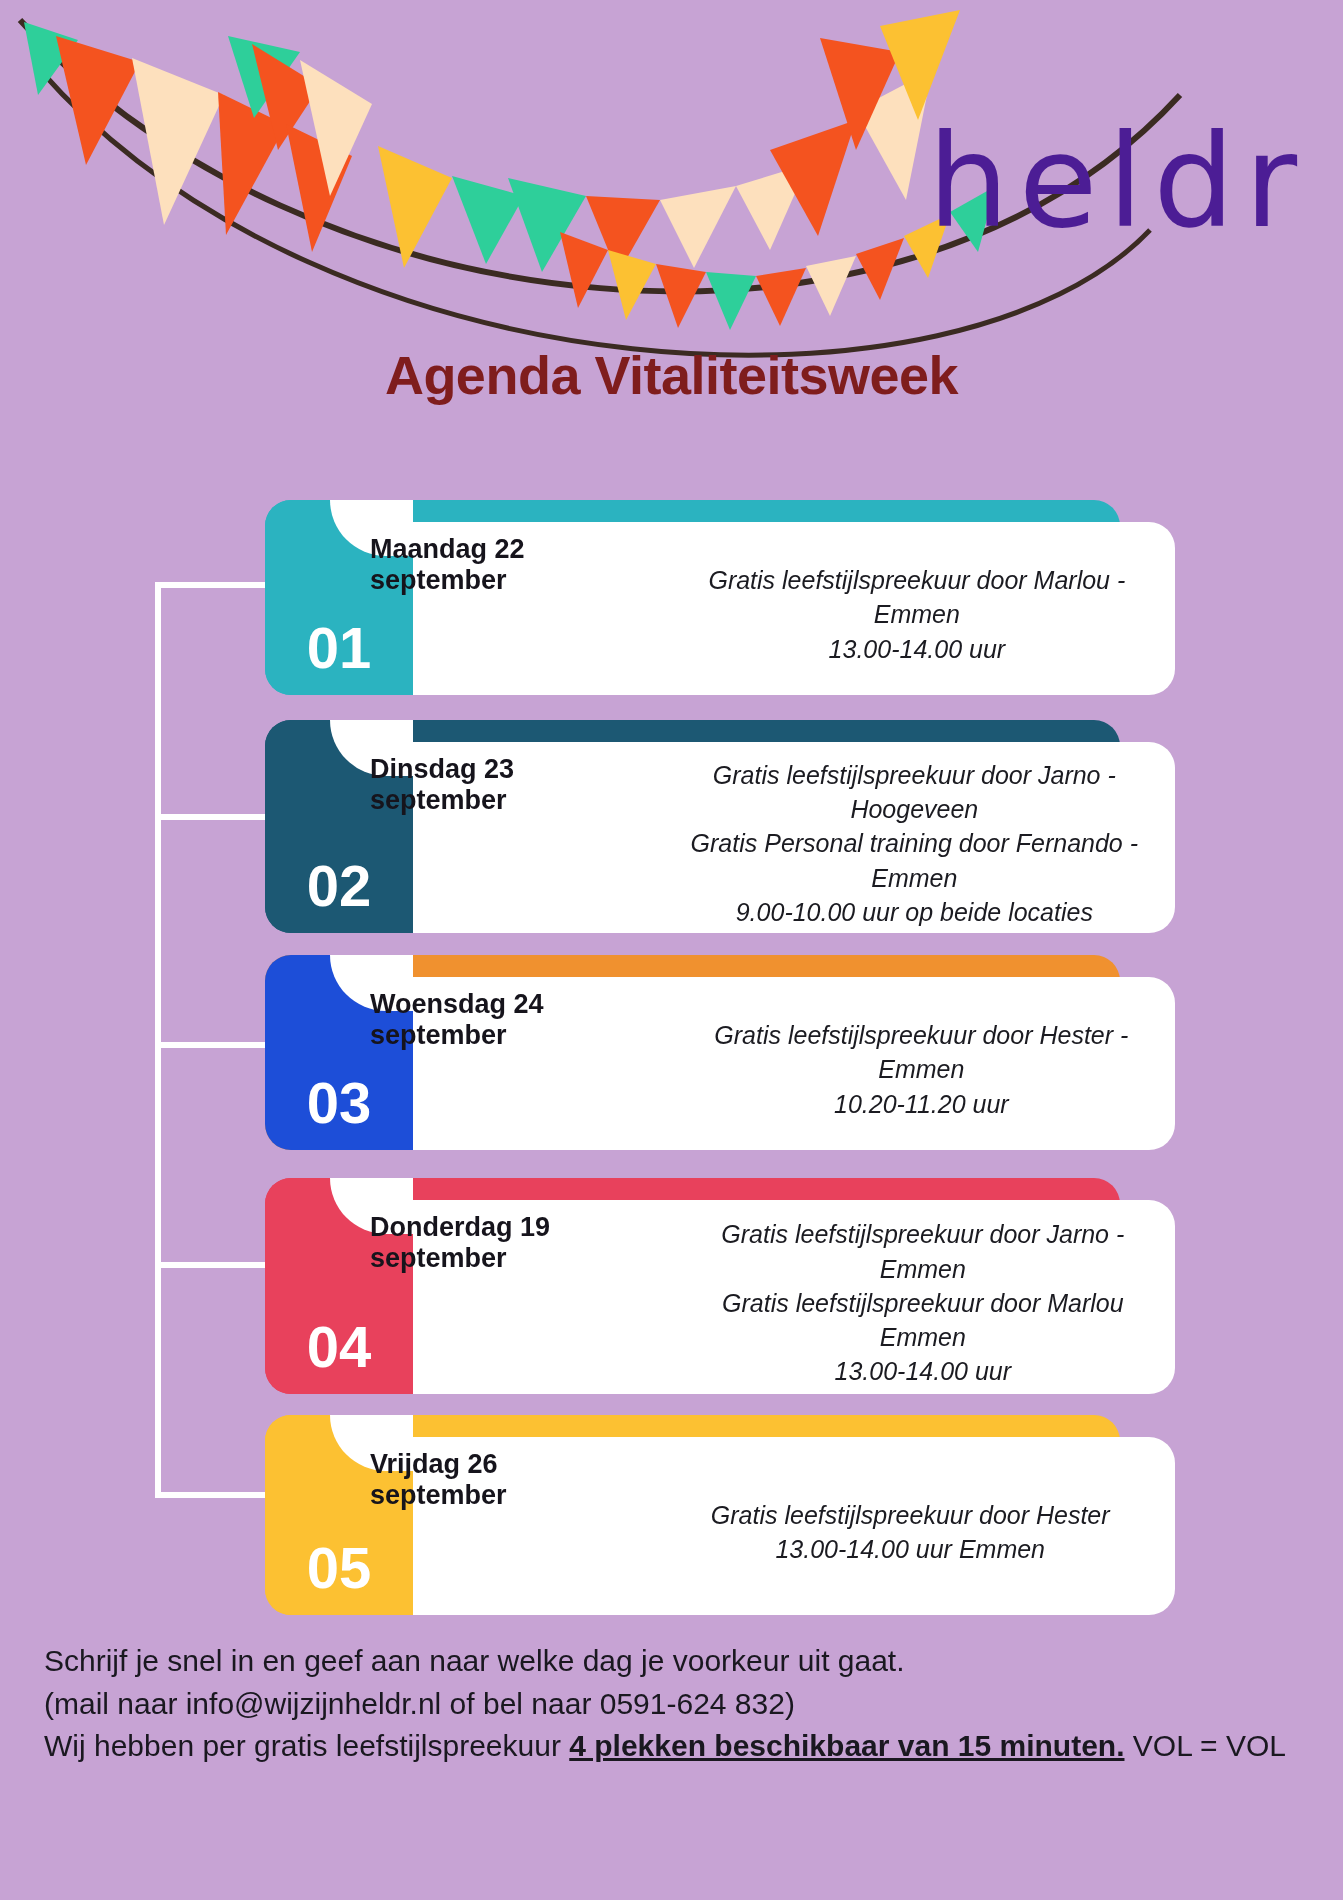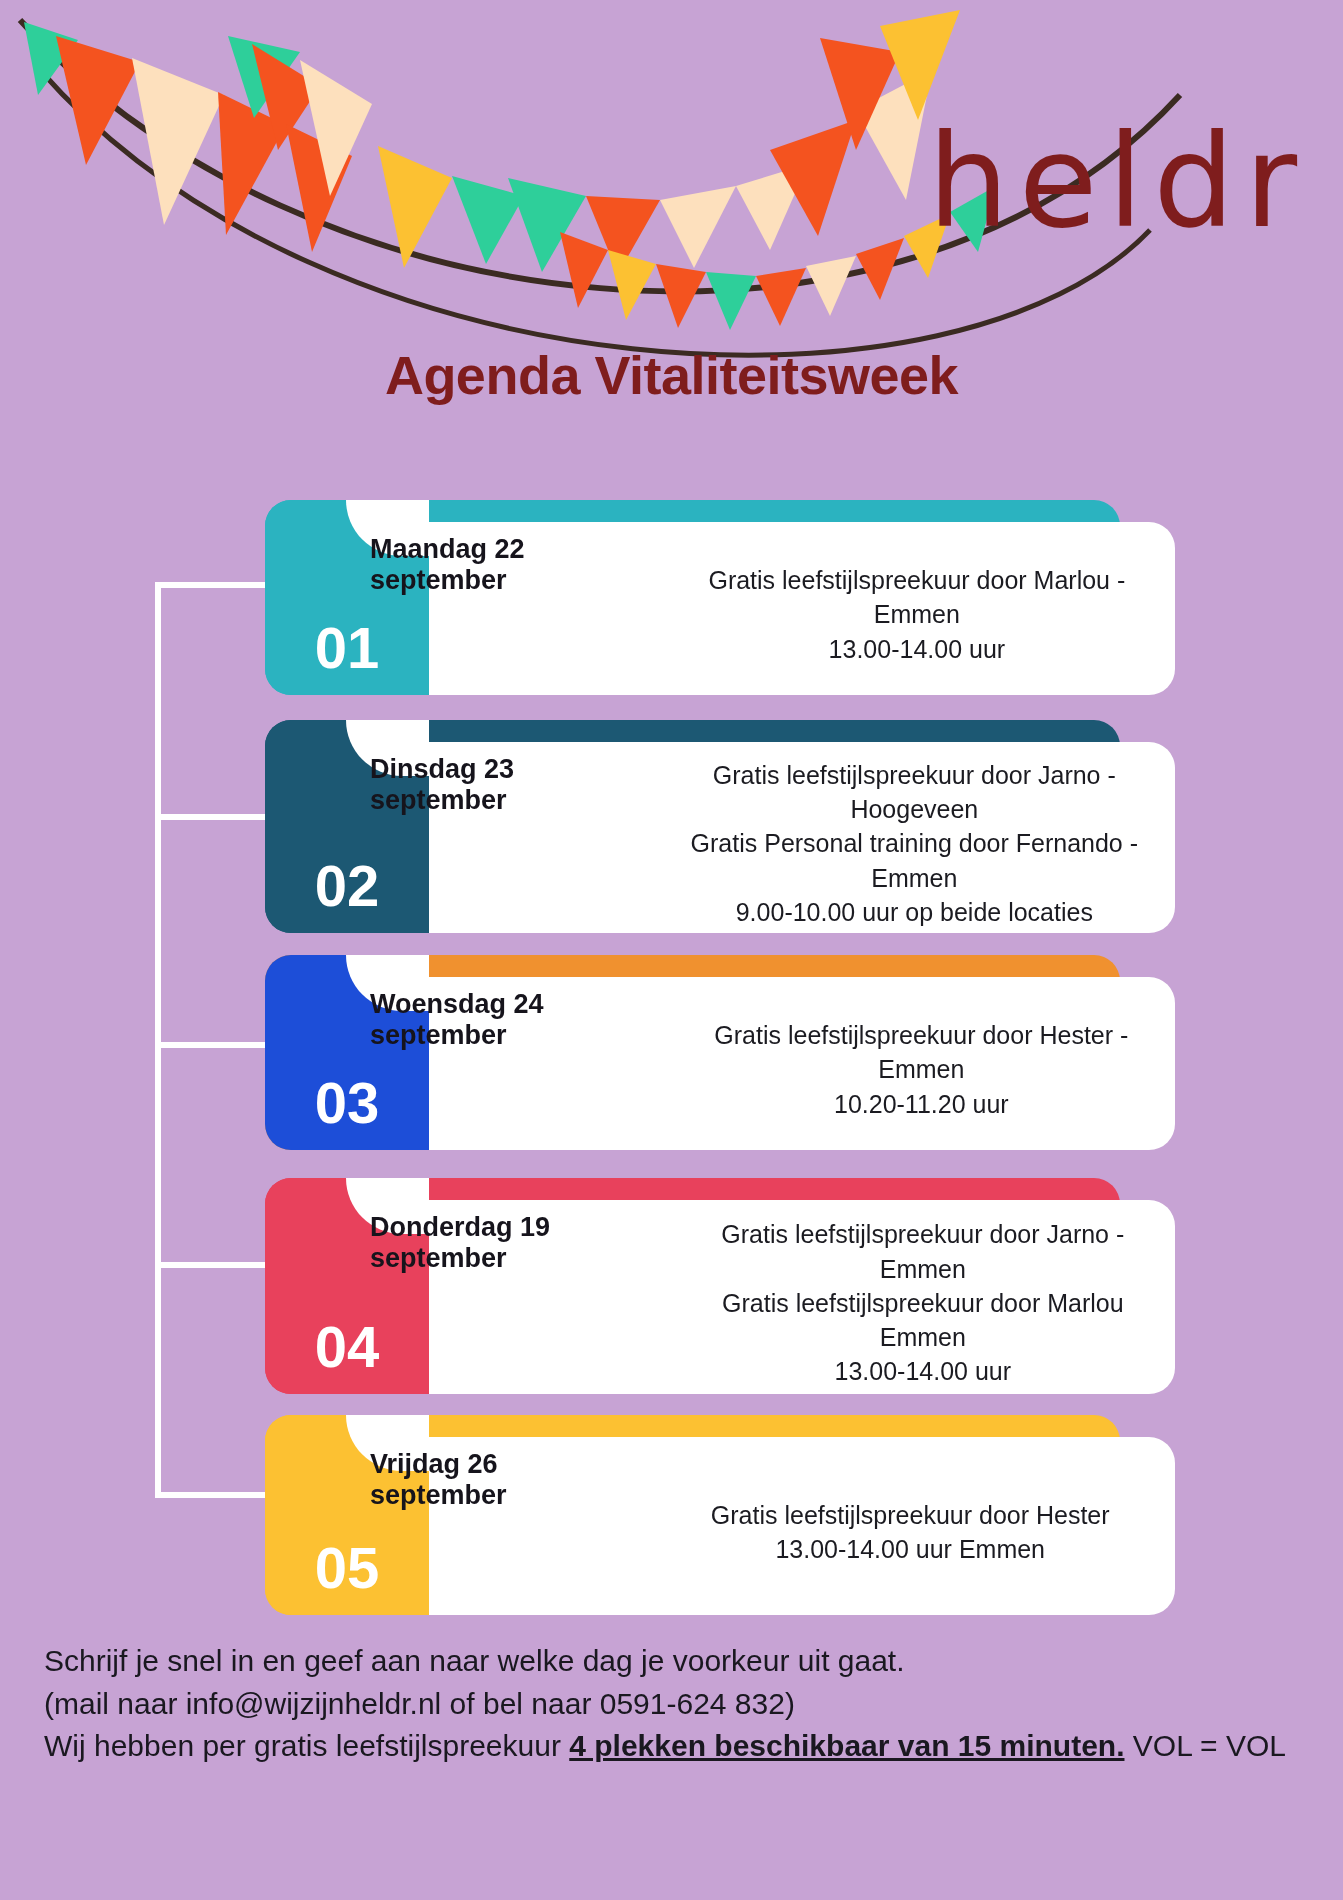--- a/index.html
+++ b/index.html
@@ -22,21 +22,21 @@
   }
 
   
   #logo {
     position: absolute;
     top: 118px;
     right: 36px;
     font-size: 128px;
     font-weight: 400;
     letter-spacing: 10px;
-    color: #7f1d1d;
+    color: #4c1d95;
     font-family: "DejaVu Sans", sans-serif;
     line-height: 1;
   }
 
   
   #page-title {
     position: absolute;
     top: 344px;
     left: 0;
     width: 1343px;
@@ -79,21 +79,21 @@
     width: 855px;
     height: calc(100% - 22px);
     background: #ffffff;
     border-radius: 26px;
   }
 
   .badge {
     position: absolute;
     left: 0;
     bottom: 0;
-    width: 164px;
+    width: 148px;
     height: 100%;
     border-radius: 26px 0 0 26px;
     color: #ffffff;
     font-size: 58px;
     font-weight: bold;
     display: flex;
     align-items: flex-end;
     justify-content: center;
     padding-bottom: 14px;
     overflow: hidden;
@@ -128,20 +128,21 @@
     margin-bottom: 6px;
     align-self: flex-start;
     margin-left: 50px;
   }
 
   .detail-lines {
     width: 100%;
     text-align: center;
     padding-left: 95px;
     padding-right: 6px;
+    font-style: italic;
   }
 
   .detail-line {
     font-size: 25px;
     color: #1b1b21;
     line-height: 1.37;
   }
 
   
   #footer {

